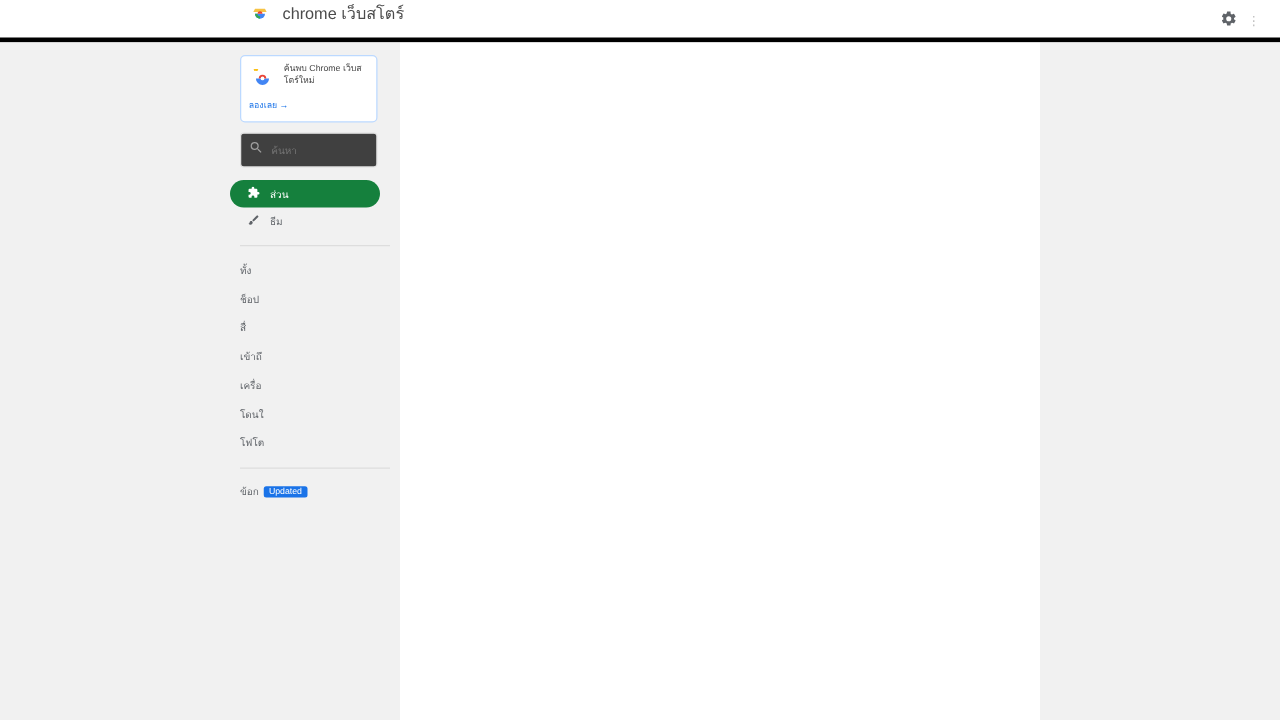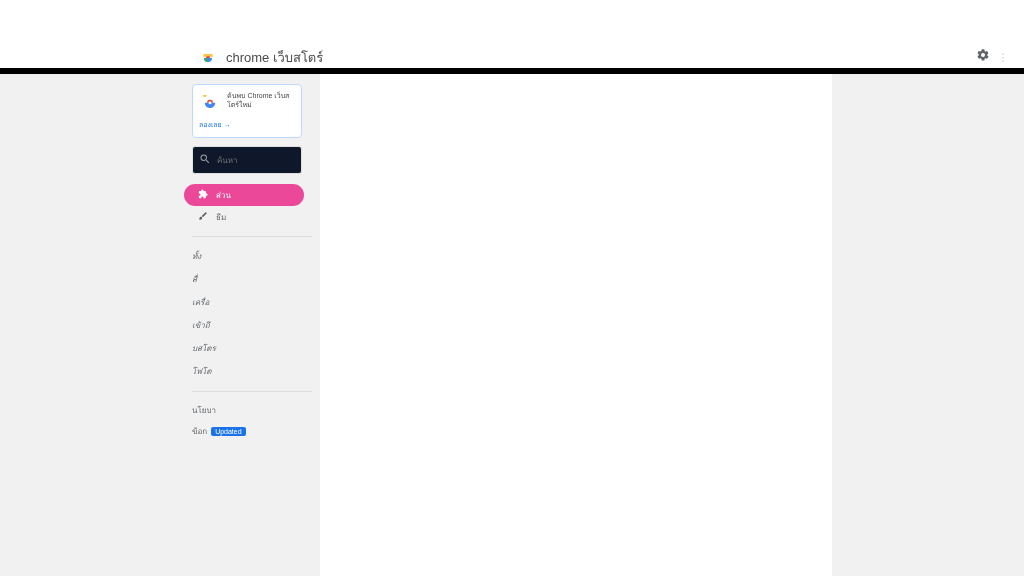--- a/index.html
+++ b/index.html
@@ -4,25 +4,24 @@
 <style>
 * { margin: 0; padding: 0; box-sizing: border-box; font-family: Arial, "Helvetica Neue", sans-serif; }
 html, body { width: 100%; height: 100%; }
 body { background: #fff; overflow: hidden; }
 
 .page { width: 1024px; height: 576px; position: relative; background: #fff; }
 
 
 .topbar {
   height: 34px;
-  border-bottom: 6px solid #000000;
+  border-bottom: 4px solid #000000;
   display: flex;
-  align-items: flex-end;
+  align-items: flex-start;
   padding: 0 16px;
-  margin-top: 40px;
 }
 .topbar-inner {
   width: 640px;
   margin-left: 184px;
   display: flex;
   align-items: center;
   gap: 10px;
 }
 .logo-small {
   width: 16px; height: 16px;
@@ -65,21 +64,21 @@
 .promo-link {
   font-size: 7px; color: #1a73e8;
   margin-top: 4px; display: inline-block;
 }
 
 
 .search-box {
   margin: 0 4px 10px 0;
   width: 110px;
   border: 1px solid #e0e0e0;
-  background: #0f172a;
+  background: #404040;
   border-radius: 3px;
   display: flex; align-items: center;
   padding: 4px 6px;
   gap: 6px;
 }
 .search-icon svg { width: 12px; height: 12px; fill: #9e9e9e; }
 .search-input {
   border: none; outline: none;
   font-size: 8px; color: #8a8a8a;
   background: transparent; width: 100%;
@@ -90,30 +89,30 @@
 .tab-item {
   display: flex; align-items: center; gap: 8px;
   height: 22px;
   border-radius: 11px;
   padding: 0 14px;
   font-size: 8px;
   color: #5f6368;
   cursor: pointer;
 }
 .tab-item.active {
-  background: #ec4899;
+  background: #15803d;
   color: #fff;
 }
 .tab-ext-icon svg, .tab-theme-icon svg { width: 10px; height: 10px; }
 .tab-item.active svg { fill: #fff; }
 .tab-item:not(.active) svg { fill: #5f6368; }
 
 .divider { border-top: 1px solid #ddd; margin: 8px 8px 8px 0; }
 
-.cat-list { padding-right: 8px; font-style: italic; }
+.cat-list { padding-right: 8px; }
 .cat-item {
   font-size: 8px;
   color: #5f6368;
   padding: 5px 0;
   cursor: pointer;
 }
 .cat-item.selected { color: #1a73e8; }
 
 .footer-links { padding-right: 8px; margin-top: 6px; }
 .footer-item {
@@ -204,31 +203,31 @@
               </svg>
         </span>
         <span>ธีม</span>
       </div>
     </div>
 
     <div class="divider"></div>
 
     <div class="cat-list" id="cat-list">
           <div class="cat-item">ทั้ง</div>
+          <div class="cat-item">ช็อป</div>
           <div class="cat-item">สื่</div>
+          <div class="cat-item">เข้าถึ</div>
           <div class="cat-item">เครื่อ</div>
-          <div class="cat-item">เข้าถึ</div>
-          <div class="cat-item">บสโตร</div>
+          <div class="cat-item">โดนใ</div>
           <div class="cat-item">โฟโต</div>
         </div>
 
     <div class="divider"></div>
 
     <div class="footer-links">
-      <div class="footer-item">นโยบา</div>
       <div class="footer-item">
         <span>ข้อก</span>
         <span class="badge">Updated</span>
       </div>
     </div>
 
   </div>
 
   <div class="main-col"></div>
   <div class="right-gutter"></div>

